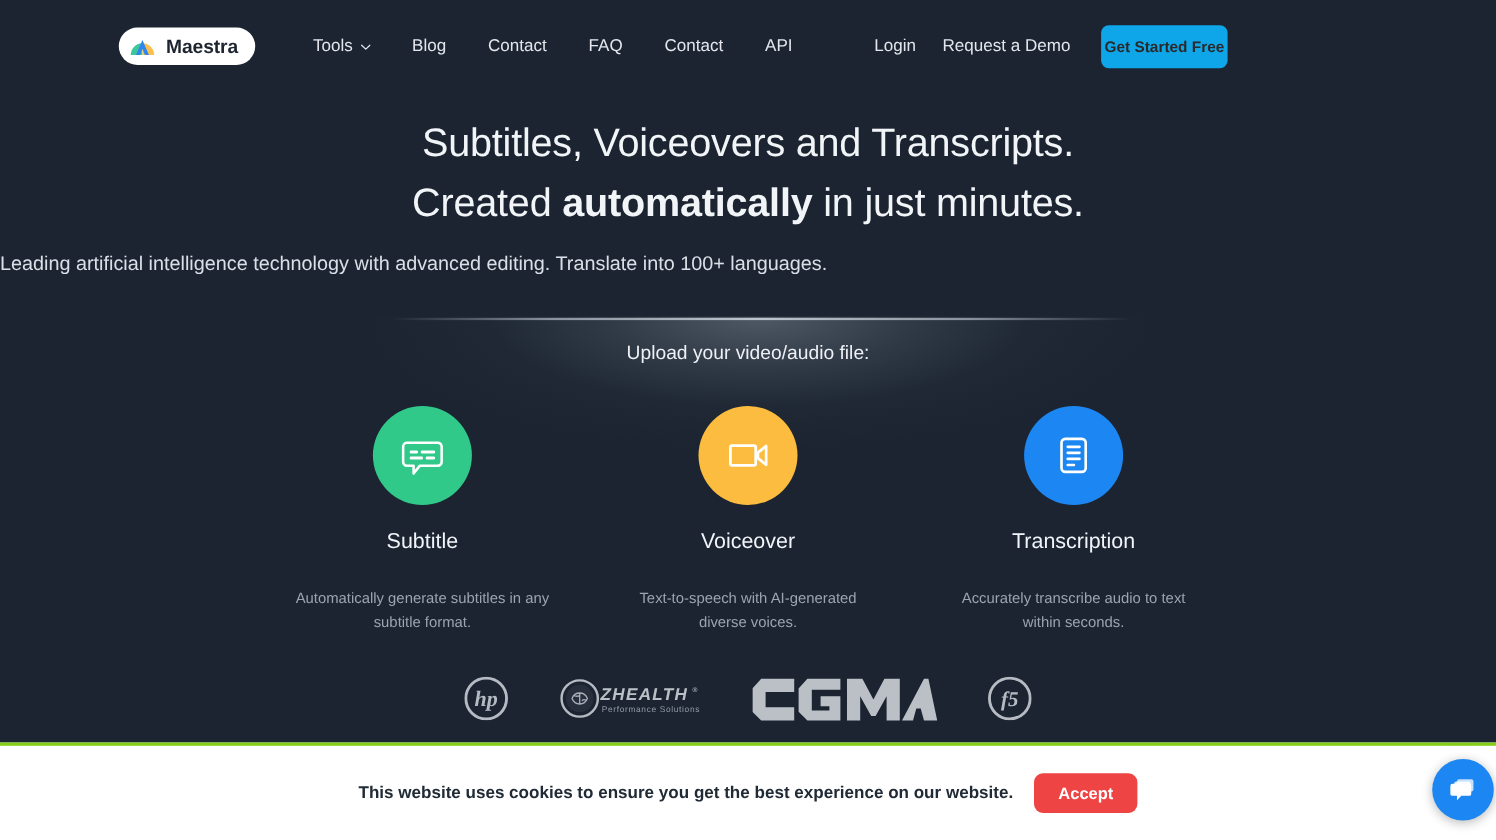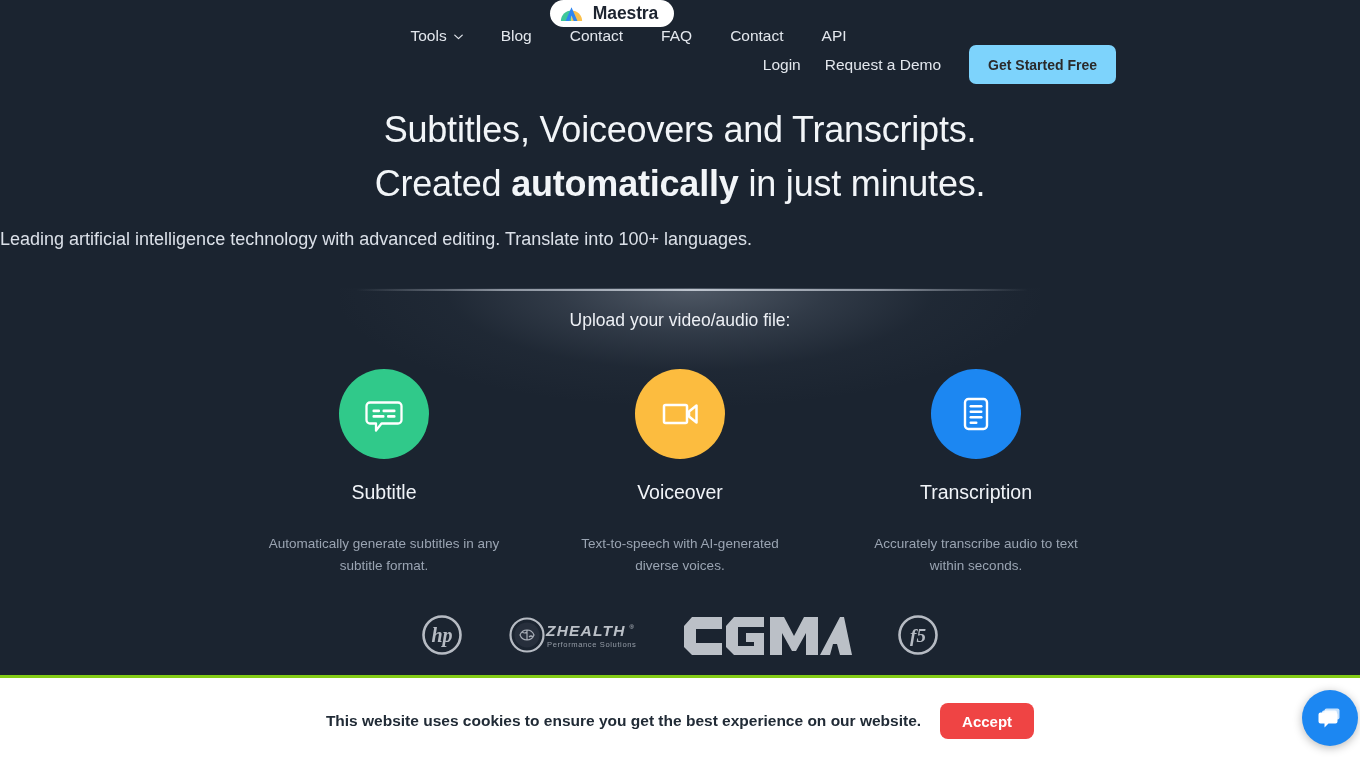--- a/index.html
+++ b/index.html
@@ -28,21 +28,20 @@
     position:absolute; left:356px; top:289px; width:672px; height:2px;
     background:linear-gradient(to right, rgba(27,36,48,0) 0%, rgba(222,228,238,.55) 22%, rgba(232,238,246,.72) 50%, rgba(222,228,238,.55) 78%, rgba(27,36,48,0) 100%);
     pointer-events:none;
   }
 
   
   #header {
     position:absolute; left:0; top:0; width:1206px; height:84px;
     display:flex; align-items:center;
     padding:0 90px 0 108px;
-    flex-direction:column;
   }
   #logo {
     display:flex; align-items:center; gap:9px;
     background:#ffffff; border-radius:24px;
     height:34px; padding:0 16px 0 9px;
     text-decoration:none;
   }
   #logo .mark { width:25px; height:25px; flex:none; display:block; }
   #logo .wordmark {
     font-size:17.5px; font-weight:bold; color:#1d2430; letter-spacing:-0.1px;
@@ -58,24 +57,24 @@
     width:9px; height:6px; display:block; margin-top:2px;
   }
 
   #header-right { margin-left:auto; display:flex; align-items:center; }
   #header-right .auth-link {
     color:#e3e7ed; font-size:15.5px; text-decoration:none; white-space:nowrap;
   }
   #login-link { margin-right:24px; }
   #demo-link { margin-right:28px; }
   #cta-button {
-    background:#7dd3fc; color:#2a2a2a;
+    background:#0ea5e9; color:#2a2a2a;
     font-size:14px; font-weight:bold;
     border:none; border-radius:7px;
-    height:39px; padding:0 19px; cursor:pointer;
+    height:39px; padding:0 3px; cursor:pointer;
     white-space:nowrap;
     font-family:"Liberation Sans", sans-serif;
   }
 
   
   #headline {
     position:absolute; left:0; top:103px; width:1360px;
     text-align:center; color:#f2f5f8;
     font-size:36px; font-weight:normal; line-height:54px;
     letter-spacing:-0.2px;

